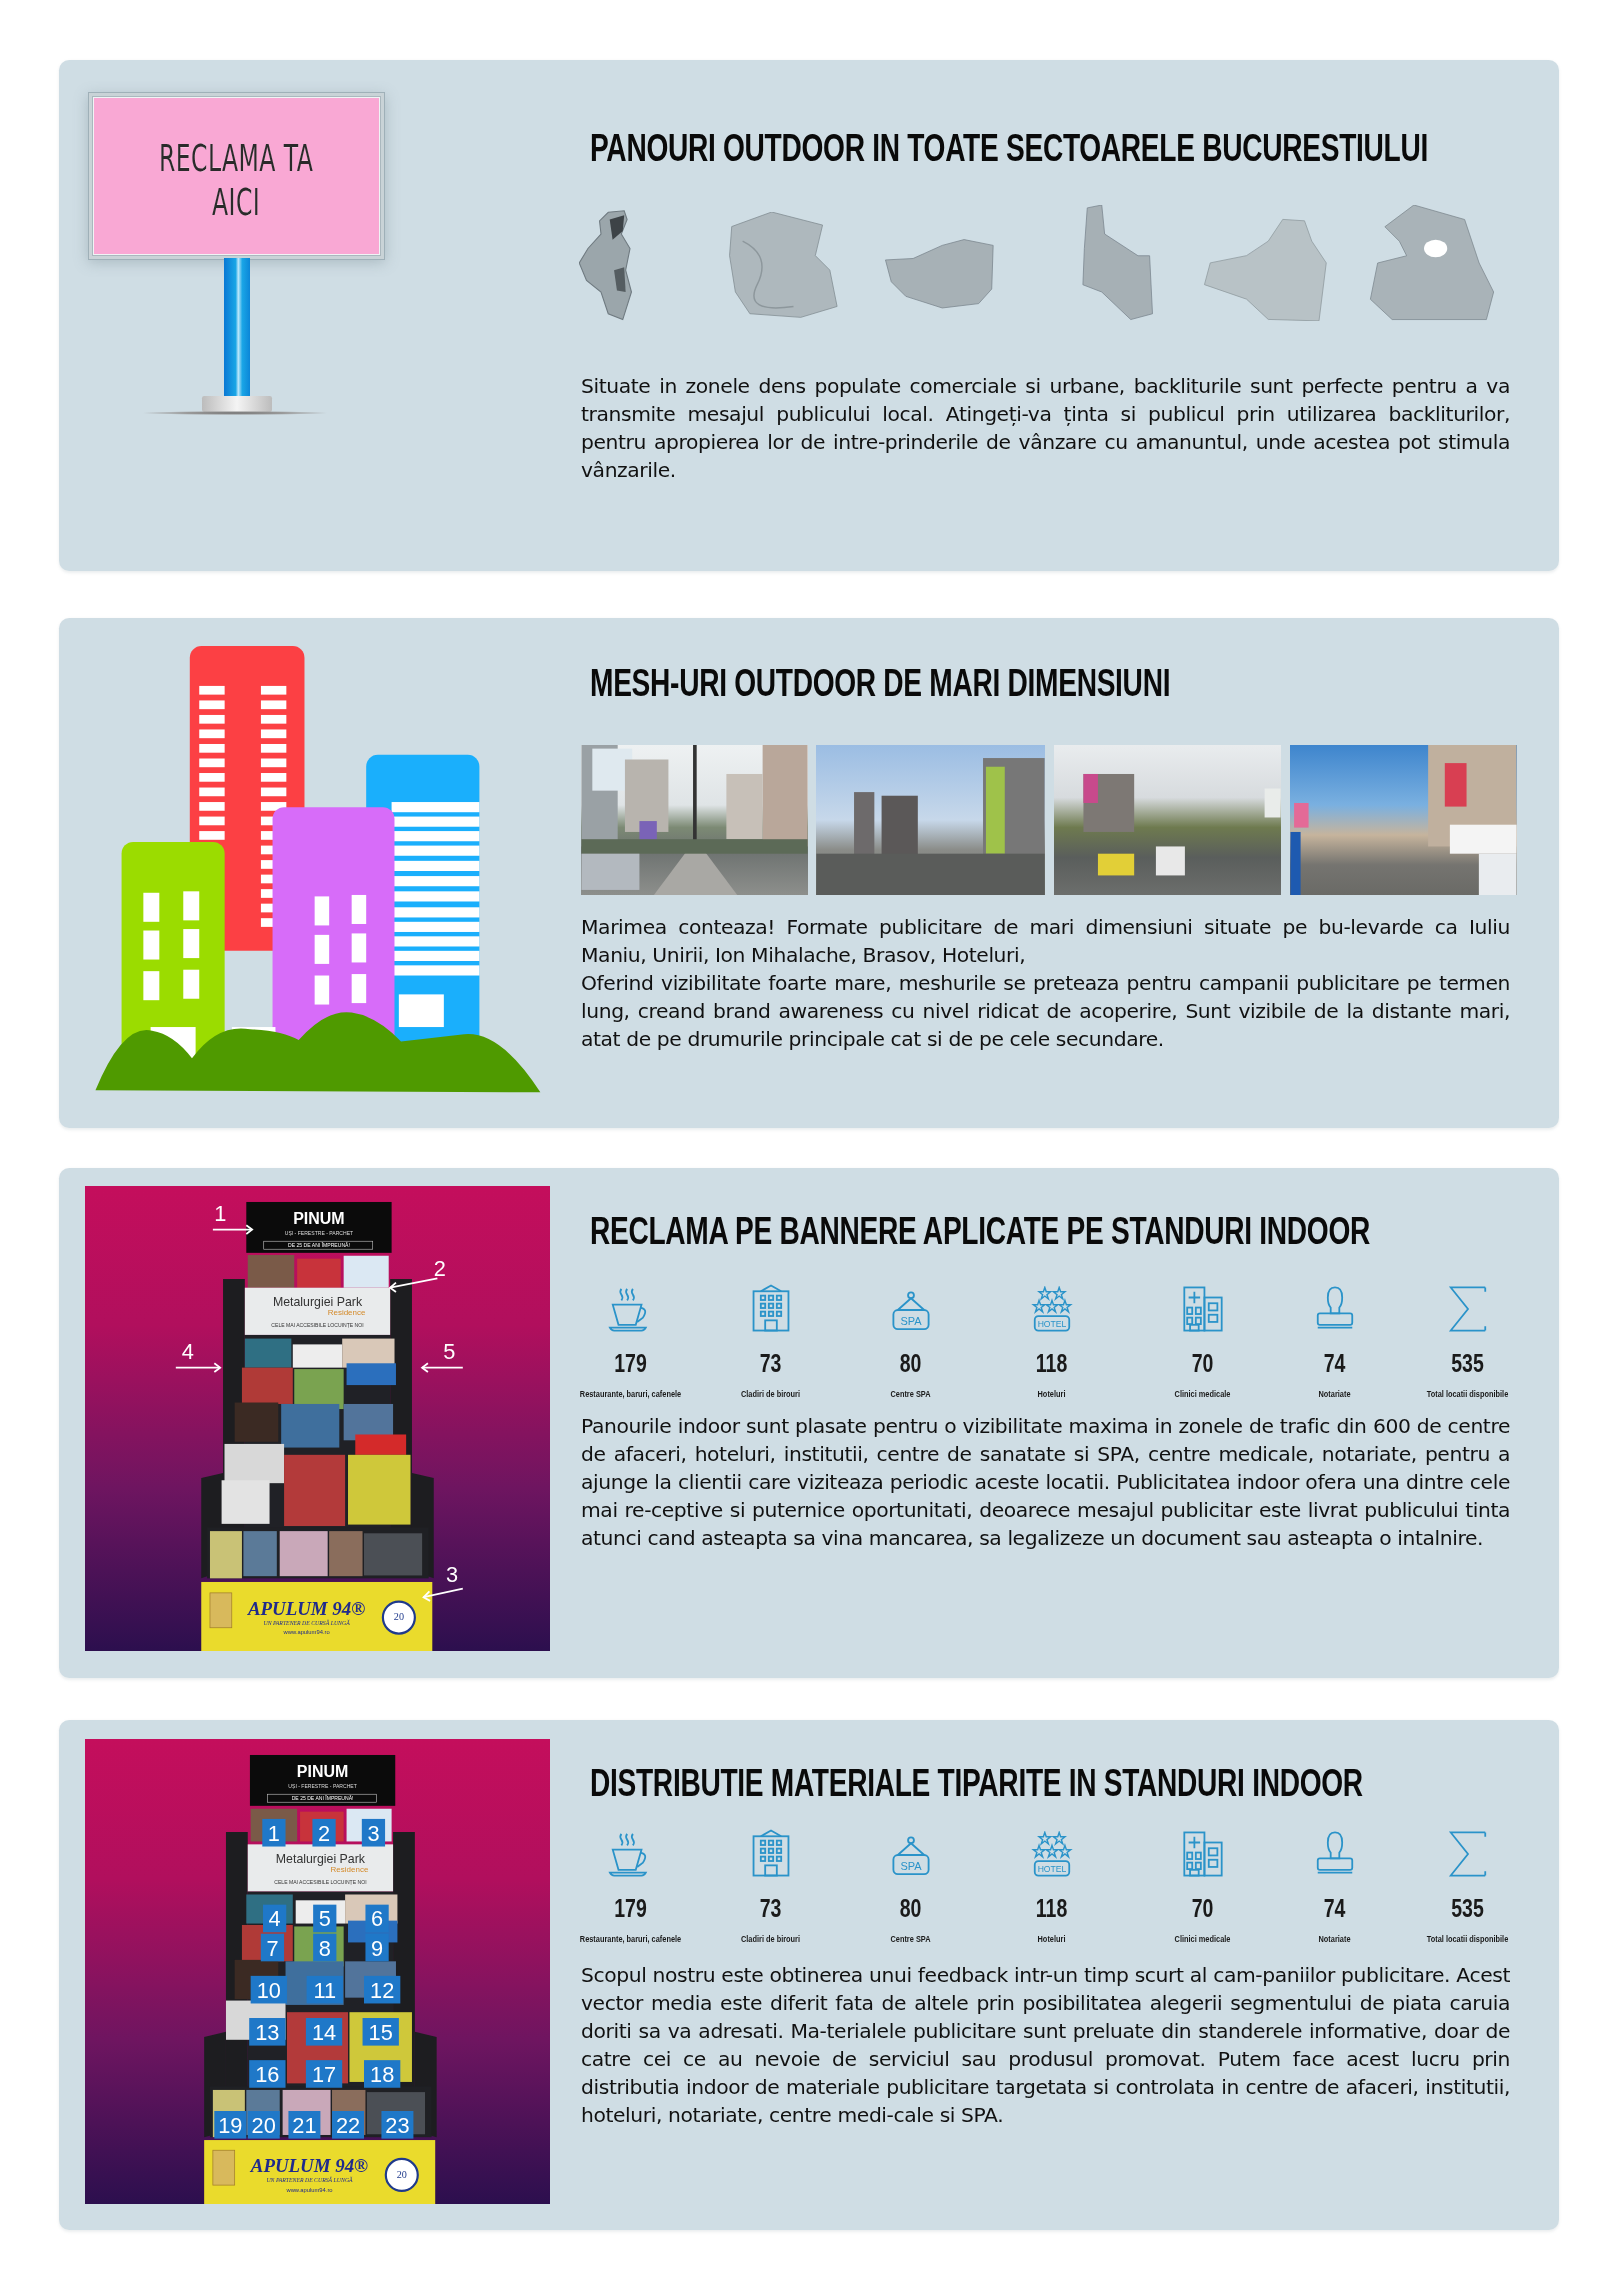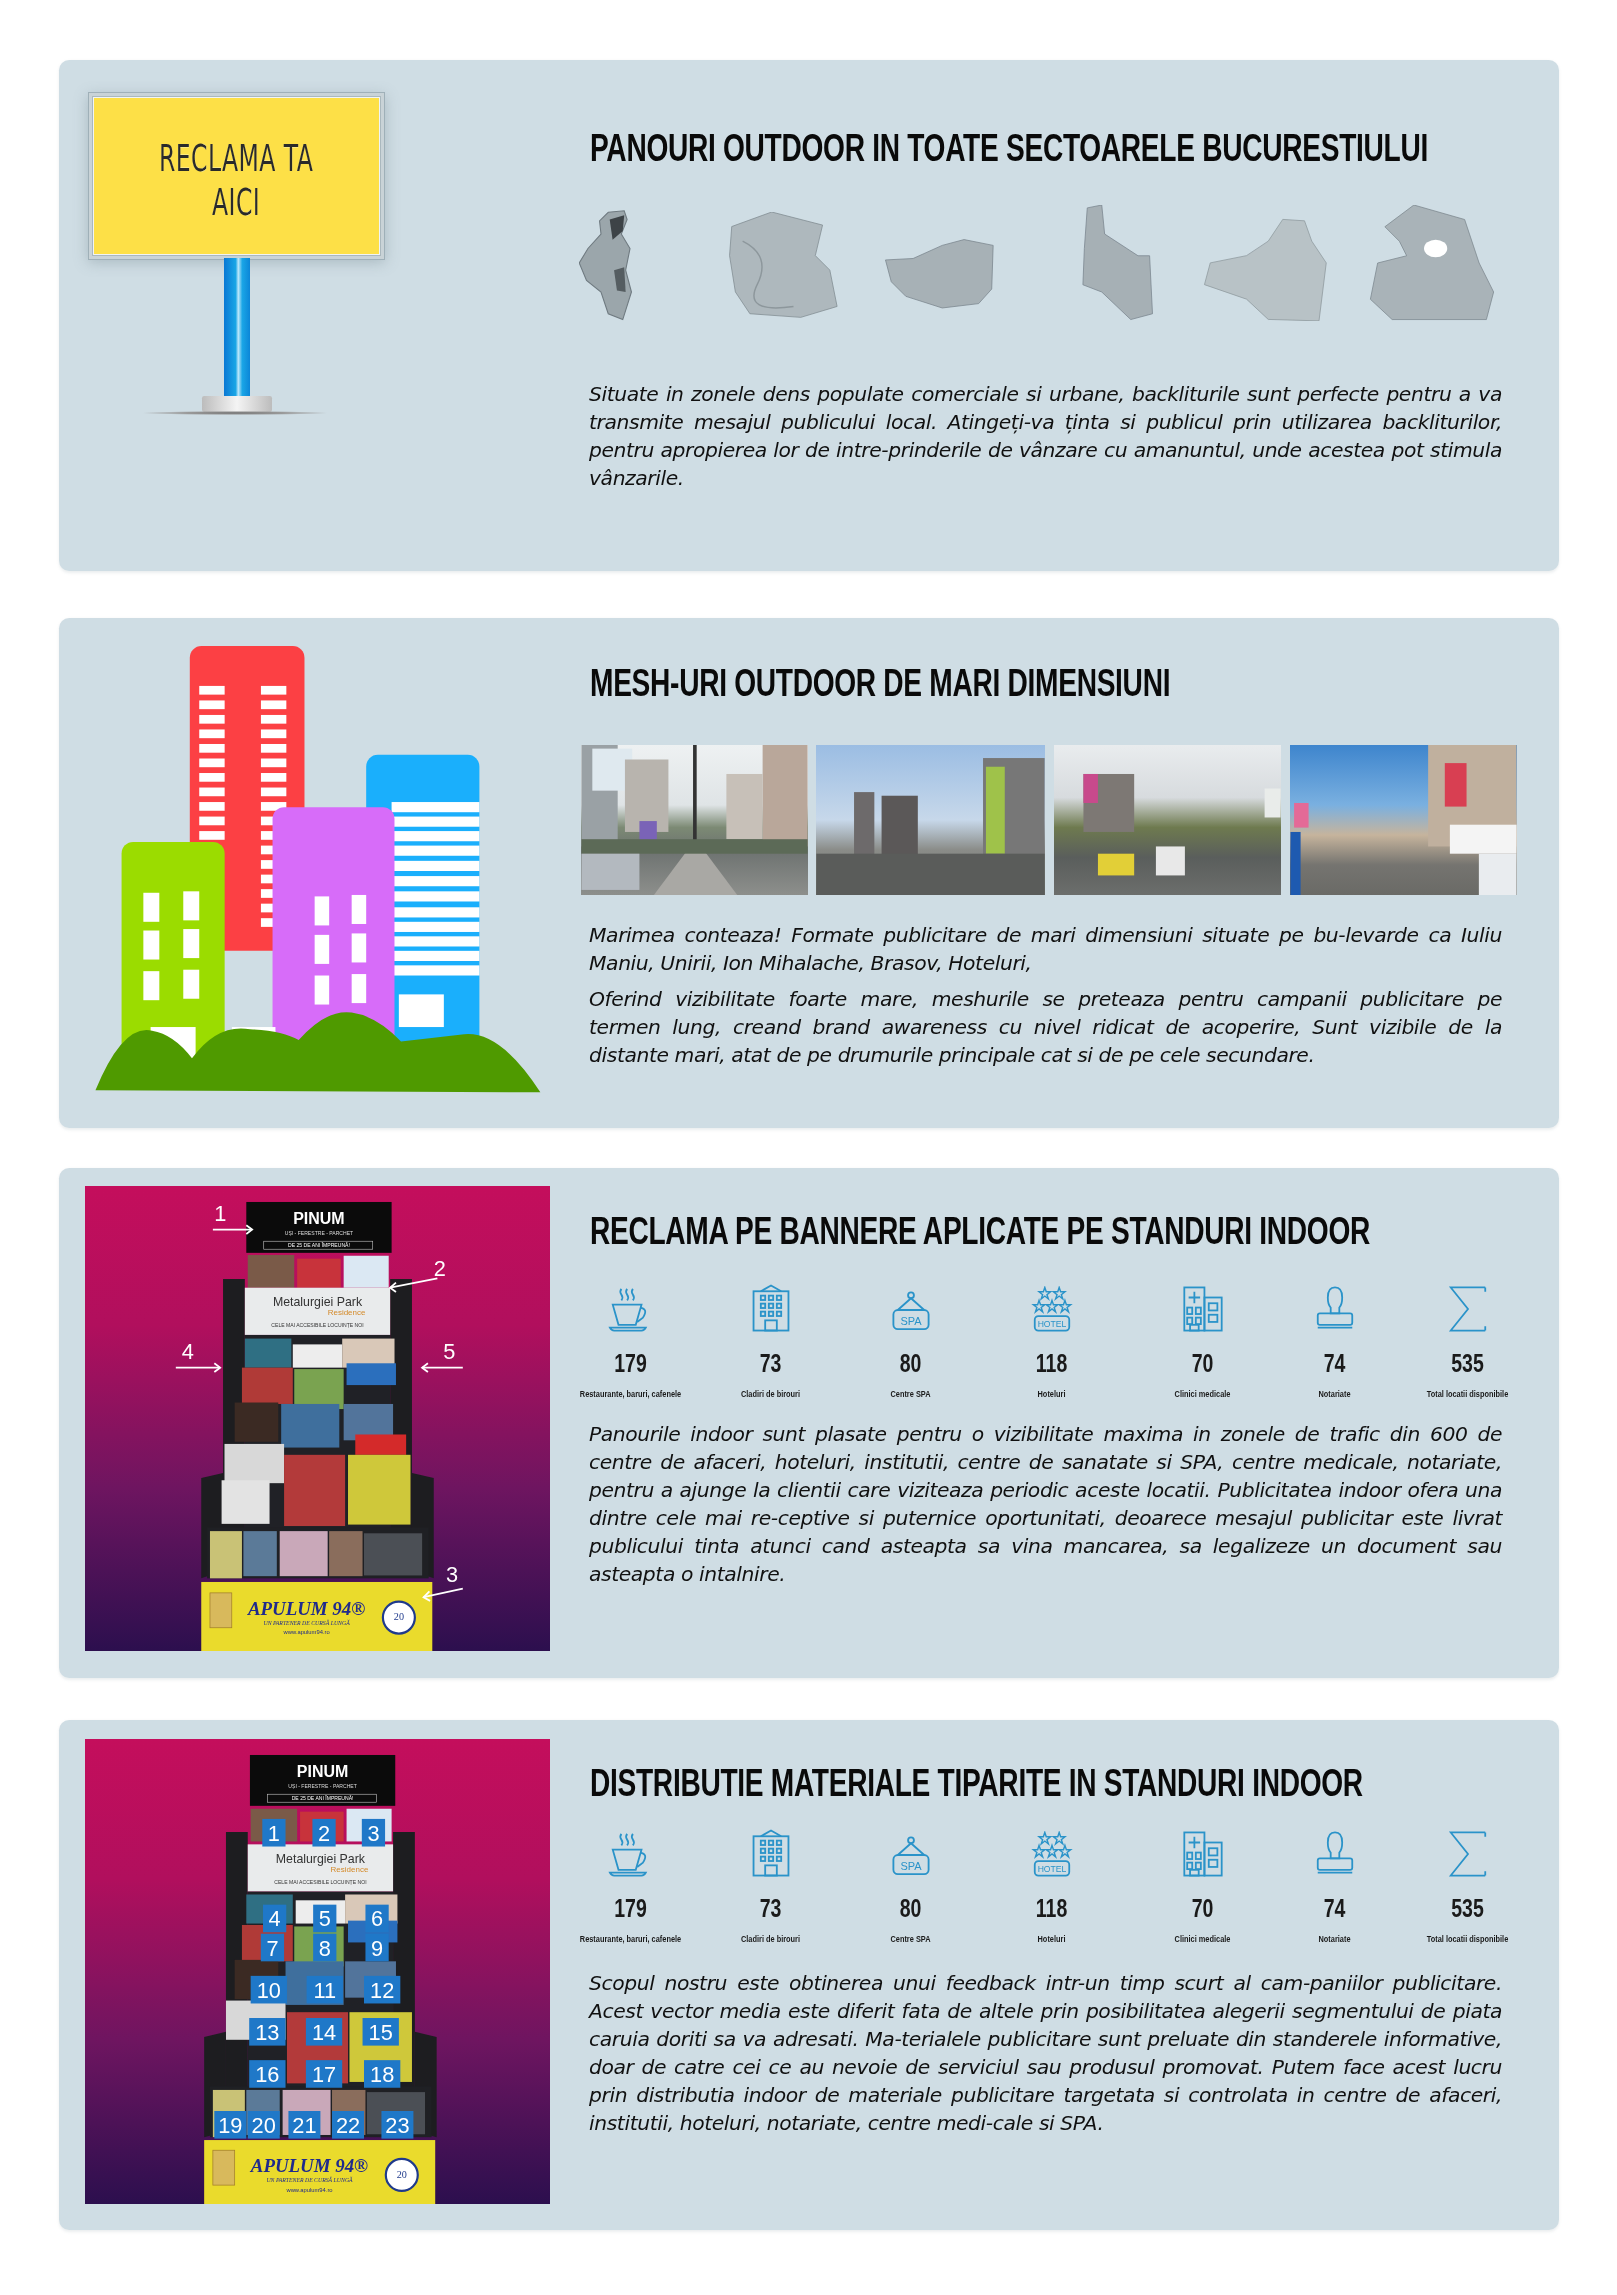--- a/index.html
+++ b/index.html
@@ -14,26 +14,26 @@
   .heading {
     position:absolute; left:590px; font-family:"Liberation Sans", sans-serif; font-weight:bold;
     font-size:38px; letter-spacing:-0.4px; color:#0a0a0a; white-space:nowrap;
     transform-origin:left top; transform:scaleX(0.74); text-transform:uppercase;
   }
   .body-text {
     position:absolute; left:581px; width:929px; font-family:"DejaVu Sans", sans-serif;
     font-size:20.3px; line-height:28px; text-align:justify; color:#111;
     letter-spacing:-0.4px;
   }
-  .body-text p { margin:8px;font-style:italic; }
+  .body-text p { margin:0; }
 
   
   .billboard-frame { position:absolute; left:88px; top:92px; width:295px; height:166px;
     background:#c9d3d7; border:0.7px solid #9fb0b8; box-shadow:0 2.9px 13px rgba(100,120,130,0.35); }
-  .billboard-panel { position:absolute; left:4.4px; top:4.4px; right:4.4px; bottom:4.4px; background:#fde047;
+  .billboard-panel { position:absolute; left:4.4px; top:4.4px; right:4.4px; bottom:4.4px; background:#f9a8d4;
     border:0.7px solid #f0f4f5; outline:0.7px solid #aab8be;padding-left:26px; }
   .billboard-text { position:absolute; left:0; right:0; top:38px; text-align:center;
     font-family:"DejaVu Sans", sans-serif; font-weight:200; font-size:38px; color:#2a2a2a;
     letter-spacing:0.7px; transform:scaleX(0.62); -webkit-text-stroke:0.1px #fff; font-weight:normal; }
   .pole { position:absolute; left:224px; top:258px; width:26px; height:138px;
     background:linear-gradient(90deg,#0a78d4 0%,#1aa6e6 45%,#bfe8fb 55%,#1aa6e6 70%,#0b86d8 100%); }
   .pole-base { position:absolute; left:202px; top:396px; width:70px; height:16px;
     background:linear-gradient(90deg,#bcbcbc,#f4f4f4 50%,#bcbcbc); border-radius:2.2px; }
   .pole-ground { position:absolute; left:142px; top:411px; width:186px; height:4.4px;
     background:radial-gradient(ellipse at center,#6d6d6d 0%,#9a9a9a 40%,rgba(150,150,150,0) 72%); }

